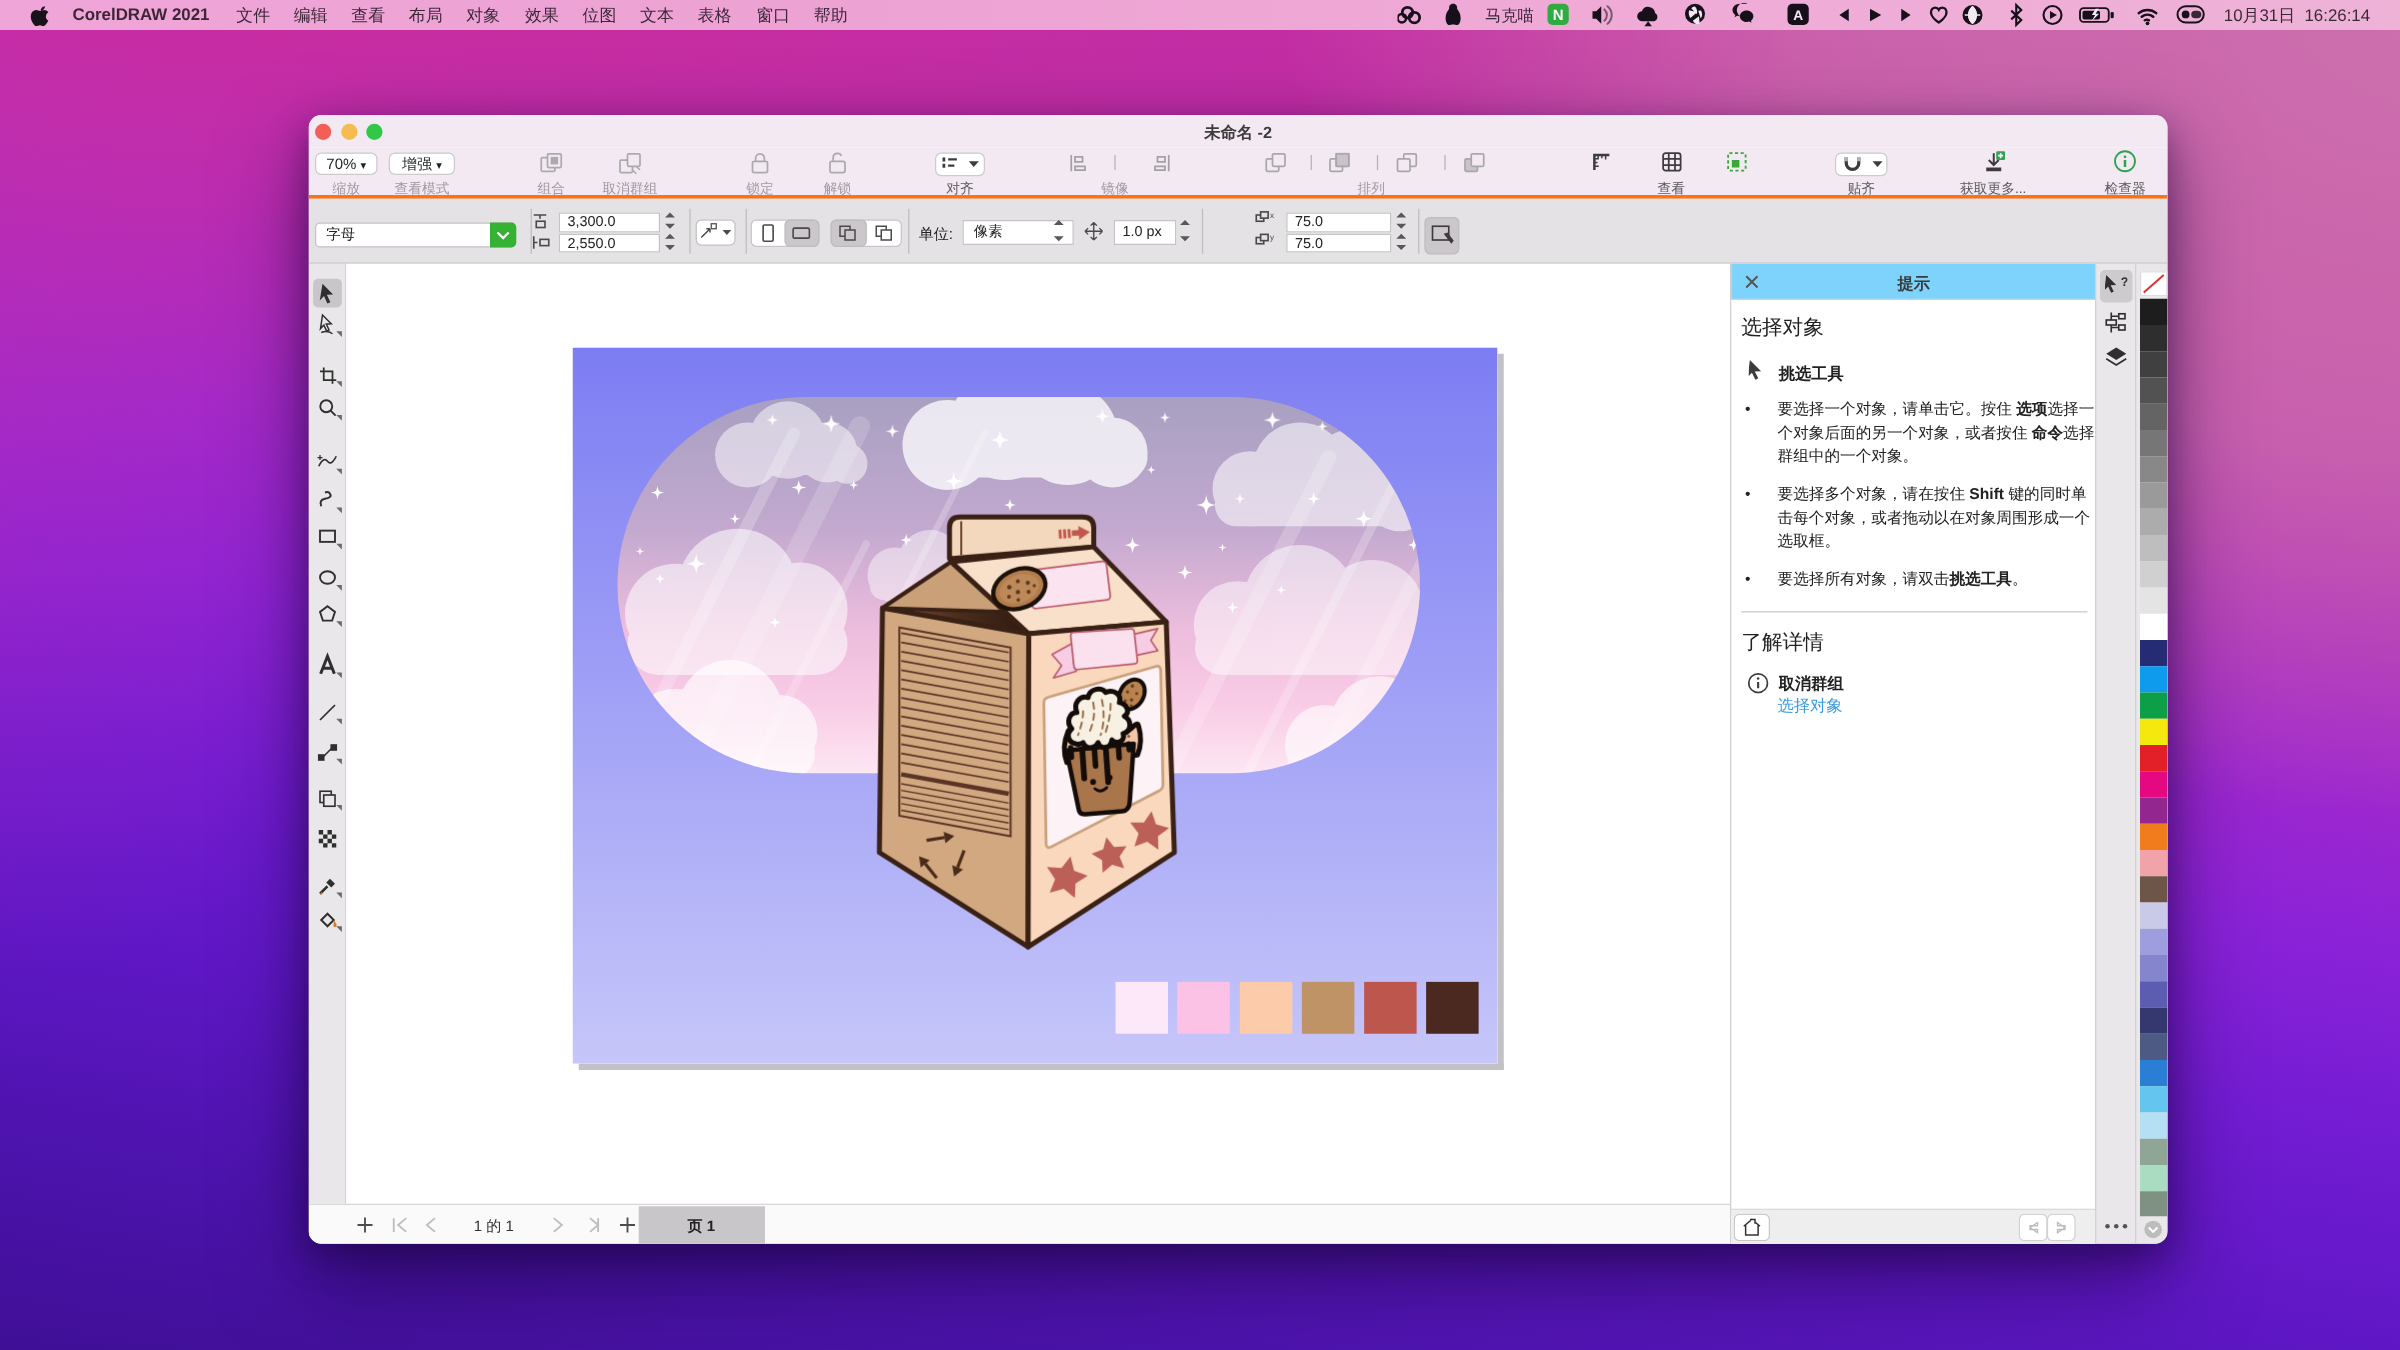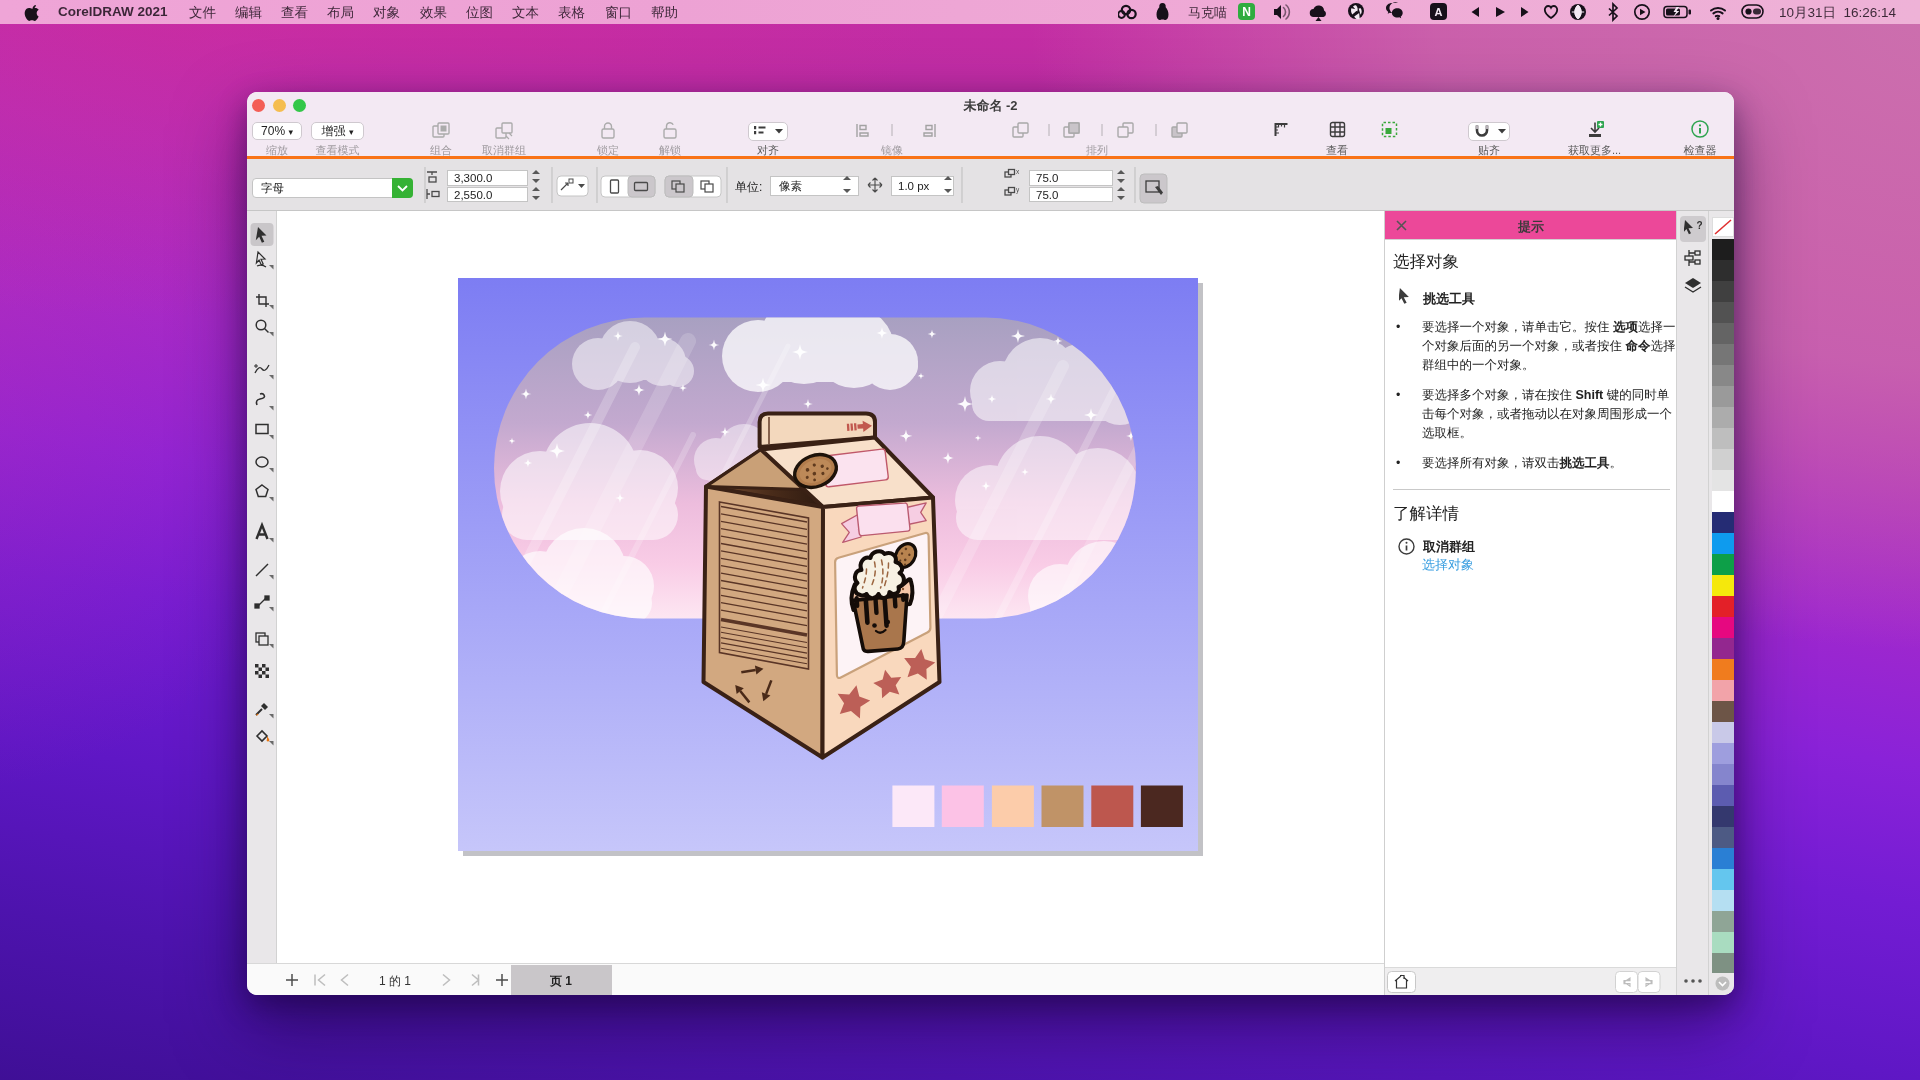--- a/index.html
+++ b/index.html
@@ -19,21 +19,21 @@
   border-radius:10px; background:#fff; overflow:hidden;
   box-shadow:0 30px 70px rgba(20,0,50,.5), 0 10px 28px rgba(20,0,50,.4);margin-left:24px; }
 .titlebar { position:absolute; left:0; top:0; width:1487px; height:26px; background:#f3e9f3; }
 .tl { position:absolute; top:7px; width:13px; height:13px; border-radius:50%; }
 .title { position:absolute; top:5px; width:100%; text-align:center; font-size:13px; font-weight:bold; color:#3c3c3c; }
 .toolbar { position:absolute; left:0; top:26px; width:1487px; height:41px; background:#f3e9f3; border-bottom:3px solid #f97316; }
 .propbar { position:absolute; left:0; top:67px; width:1487px; height:52px; background:#e4e2e4; border-bottom:1px solid #c6c6c6; }
 .toolbox { position:absolute; left:0; top:119px; width:30px; height:752px; background:#e9e7e9; border-right:1px solid #d2d2d2; }
 .docarea { position:absolute; left:30px; top:119px; width:1107px; height:752px; background:#fff; }
 .hints { position:absolute; left:1137px; top:119px; width:292px; height:784px; background:#fff; border-left:1px solid #cfcfcf; }
-.hintshead { position:absolute; left:0; top:0; width:292px; height:29px; background:#ec4899; border-bottom:1px solid #d2d2d2; }
+.hintshead { position:absolute; left:0; top:0; width:292px; height:29px; background:#7dd3fc; border-bottom:1px solid #d2d2d2; }
 .hintsfoot { position:absolute; left:0; top:756px; width:292px; height:28px; background:#efeeef; border-top:1px solid #dadada; }
 .dockstrip { position:absolute; left:1429px; top:119px; width:32px; height:784px; background:#e9e7e9; border-left:1px solid #d2d2d2; }
 .palette { position:absolute; left:1461px; top:119px; width:26px; height:784px; background:#e9e7e9; border-left:1px solid #d2d2d2; }
 .statusbar { position:absolute; left:0; top:871px; width:1137px; height:32px; background:#fafafa; border-top:1px solid #d8d8d8; }
 .sw { position:absolute; left:3px; width:22px; }
 .page { position:absolute; left:181px; top:67px; width:740px; height:573px; }
 .tbtn { position:absolute; background:#fff; border:1px solid #cfc9cf; border-radius:5px; font-size:12px; color:#1f1f1f; text-align:center; }
 .tlabel { position:absolute; font-size:11px; color:#9f9a9f; text-align:center; white-space:nowrap; }
 .tlabel.dk { color:#5a5a5a; }
 .field { position:absolute; background:#fff; border:1px solid #c4c4c4; font-size:11.5px; color:#222; }
@@ -251,21 +251,21 @@
   <div class="propbar" id="propbar">
     <div class="field" style="left:5px;top:19px;width:161px;height:20px;border-radius:4px;line-height:19px;padding-left:8px;">字母</div>
     <div style="position:absolute;left:145px;top:19px;width:21px;height:20px;background:#35b234;border-radius:0 4px 4px 0;"></div>
     <svg style="position:absolute;left:150px;top:26px" width="11" height="7" viewBox="0 0 11 7">
         <path d="M1,1 l4.5,4.5 L10,1" fill="none" stroke="#fff" stroke-width="1.8"></path>
       </svg>
     <div class="field" style="left:200px;top:11px;width:81px;height:15.5px;line-height:14px;padding-left:6px;">3,300.0</div>
     <div class="field" style="left:200px;top:27.5px;width:81px;height:15.5px;line-height:14px;padding-left:6px;">2,550.0</div>
     <div class="field" style="left:782px;top:11px;width:84px;height:15.5px;line-height:14px;padding-left:6px;">75.0</div>
     <div class="field" style="left:782px;top:27.5px;width:84px;height:15.5px;line-height:14px;padding-left:6px;">75.0</div>
-    <div class="field" style="left:644px;top:17px;width:63px;height:20px;line-height:19px;padding-left:6px;">1.0 px</div>
+    <div class="field" style="left:644px;top:17px;width:50px;height:20px;line-height:19px;padding-left:6px;">1.0 px</div>
     <div class="field" style="left:523px;top:17px;width:89px;height:20px;line-height:19px;padding-left:8px;">像素</div>
     <div style="position:absolute;left:488px;top:20px;font-size:12px;color:#222;">单位:</div>
     <svg style="position:absolute;left:0;top:0" width="1487" height="52" viewBox="0 0 1487 52">
       <g stroke="#bdbdbd" stroke-width="1">
           <path d="M178,8 v36 M305,8 v36 M350,8 v36 M480,8 v36 M715,8 v36 M888,8 v36"></path>
         </g>
       <g fill="none" stroke="#4a4a4a" stroke-width="1.3">
         <g transform="translate(179,12)">
             <path d="M1,1 h10 M6,1 v3"></path>
             <rect x="3" y="6" width="7" height="5"></rect>

